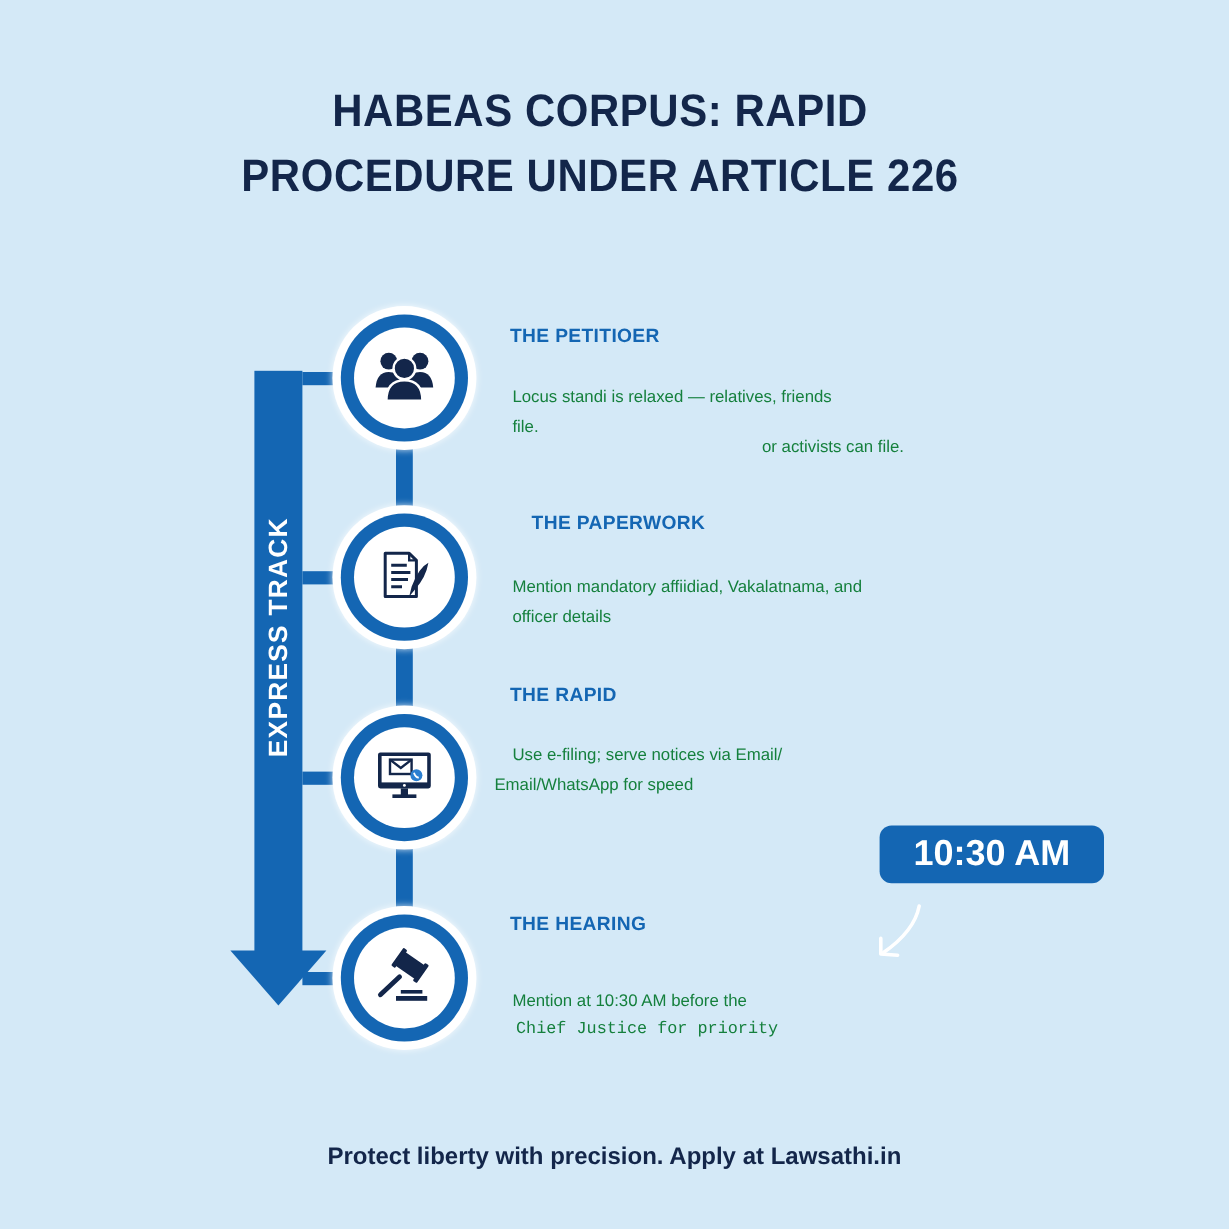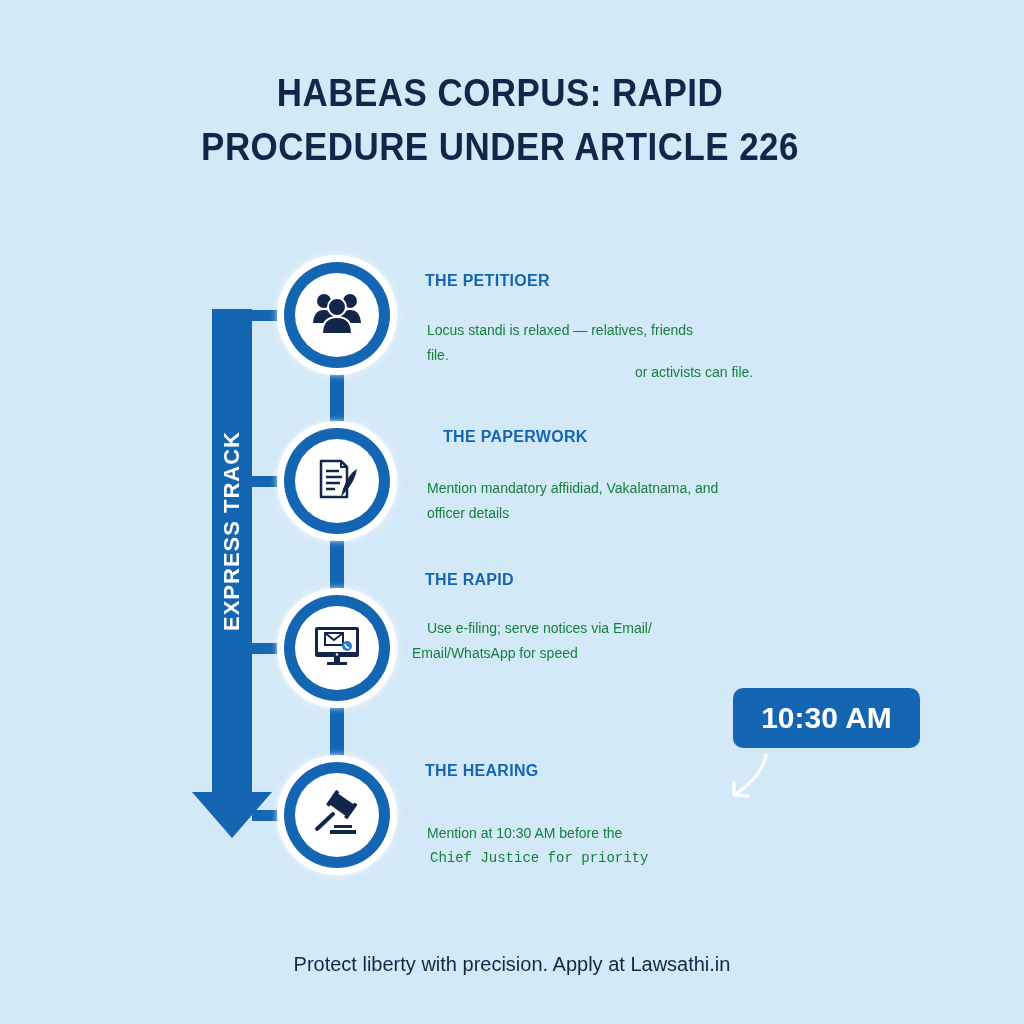--- a/index.html
+++ b/index.html
@@ -51,29 +51,29 @@
   }
   .step-title {
     position: absolute; color: #1466b3; font-weight: 700; font-size: 16px;
     white-space: nowrap; letter-spacing: 0.3px;
   }
   .step-desc {
     position: absolute; color: #15803d; font-size: 14px; line-height: 26px;
     white-space: nowrap;
   }
   .badge {
-    position: absolute; left: 733px; top: 688px; width: 187px; height: 60px;
+    position: absolute; left: 733px; top: 688px; width: 187px; height: 48px;
     border-radius: 10px; background: #1466b3; color: #ffffff;
     font-weight: 700; font-size: 30px;
     display: flex; align-items: center; justify-content: center;
   }
   .curve-arrow { position: absolute; left: 726px; top: 752px; }
   .footer {
     position: absolute; left: 0; top: 953px; width: 1024px; text-align: center;
-    color: #13264a; font-weight: 400; font-size: 20px;
+    color: #13264a; font-weight: 700; font-size: 20px;
   }
 </style>
 </head>
 <body>
 
 <div class="title">
   <div>HABEAS CORPUS: RAPID</div>
   <div>PROCEDURE UNDER ARTICLE 226</div>
 </div>
 

